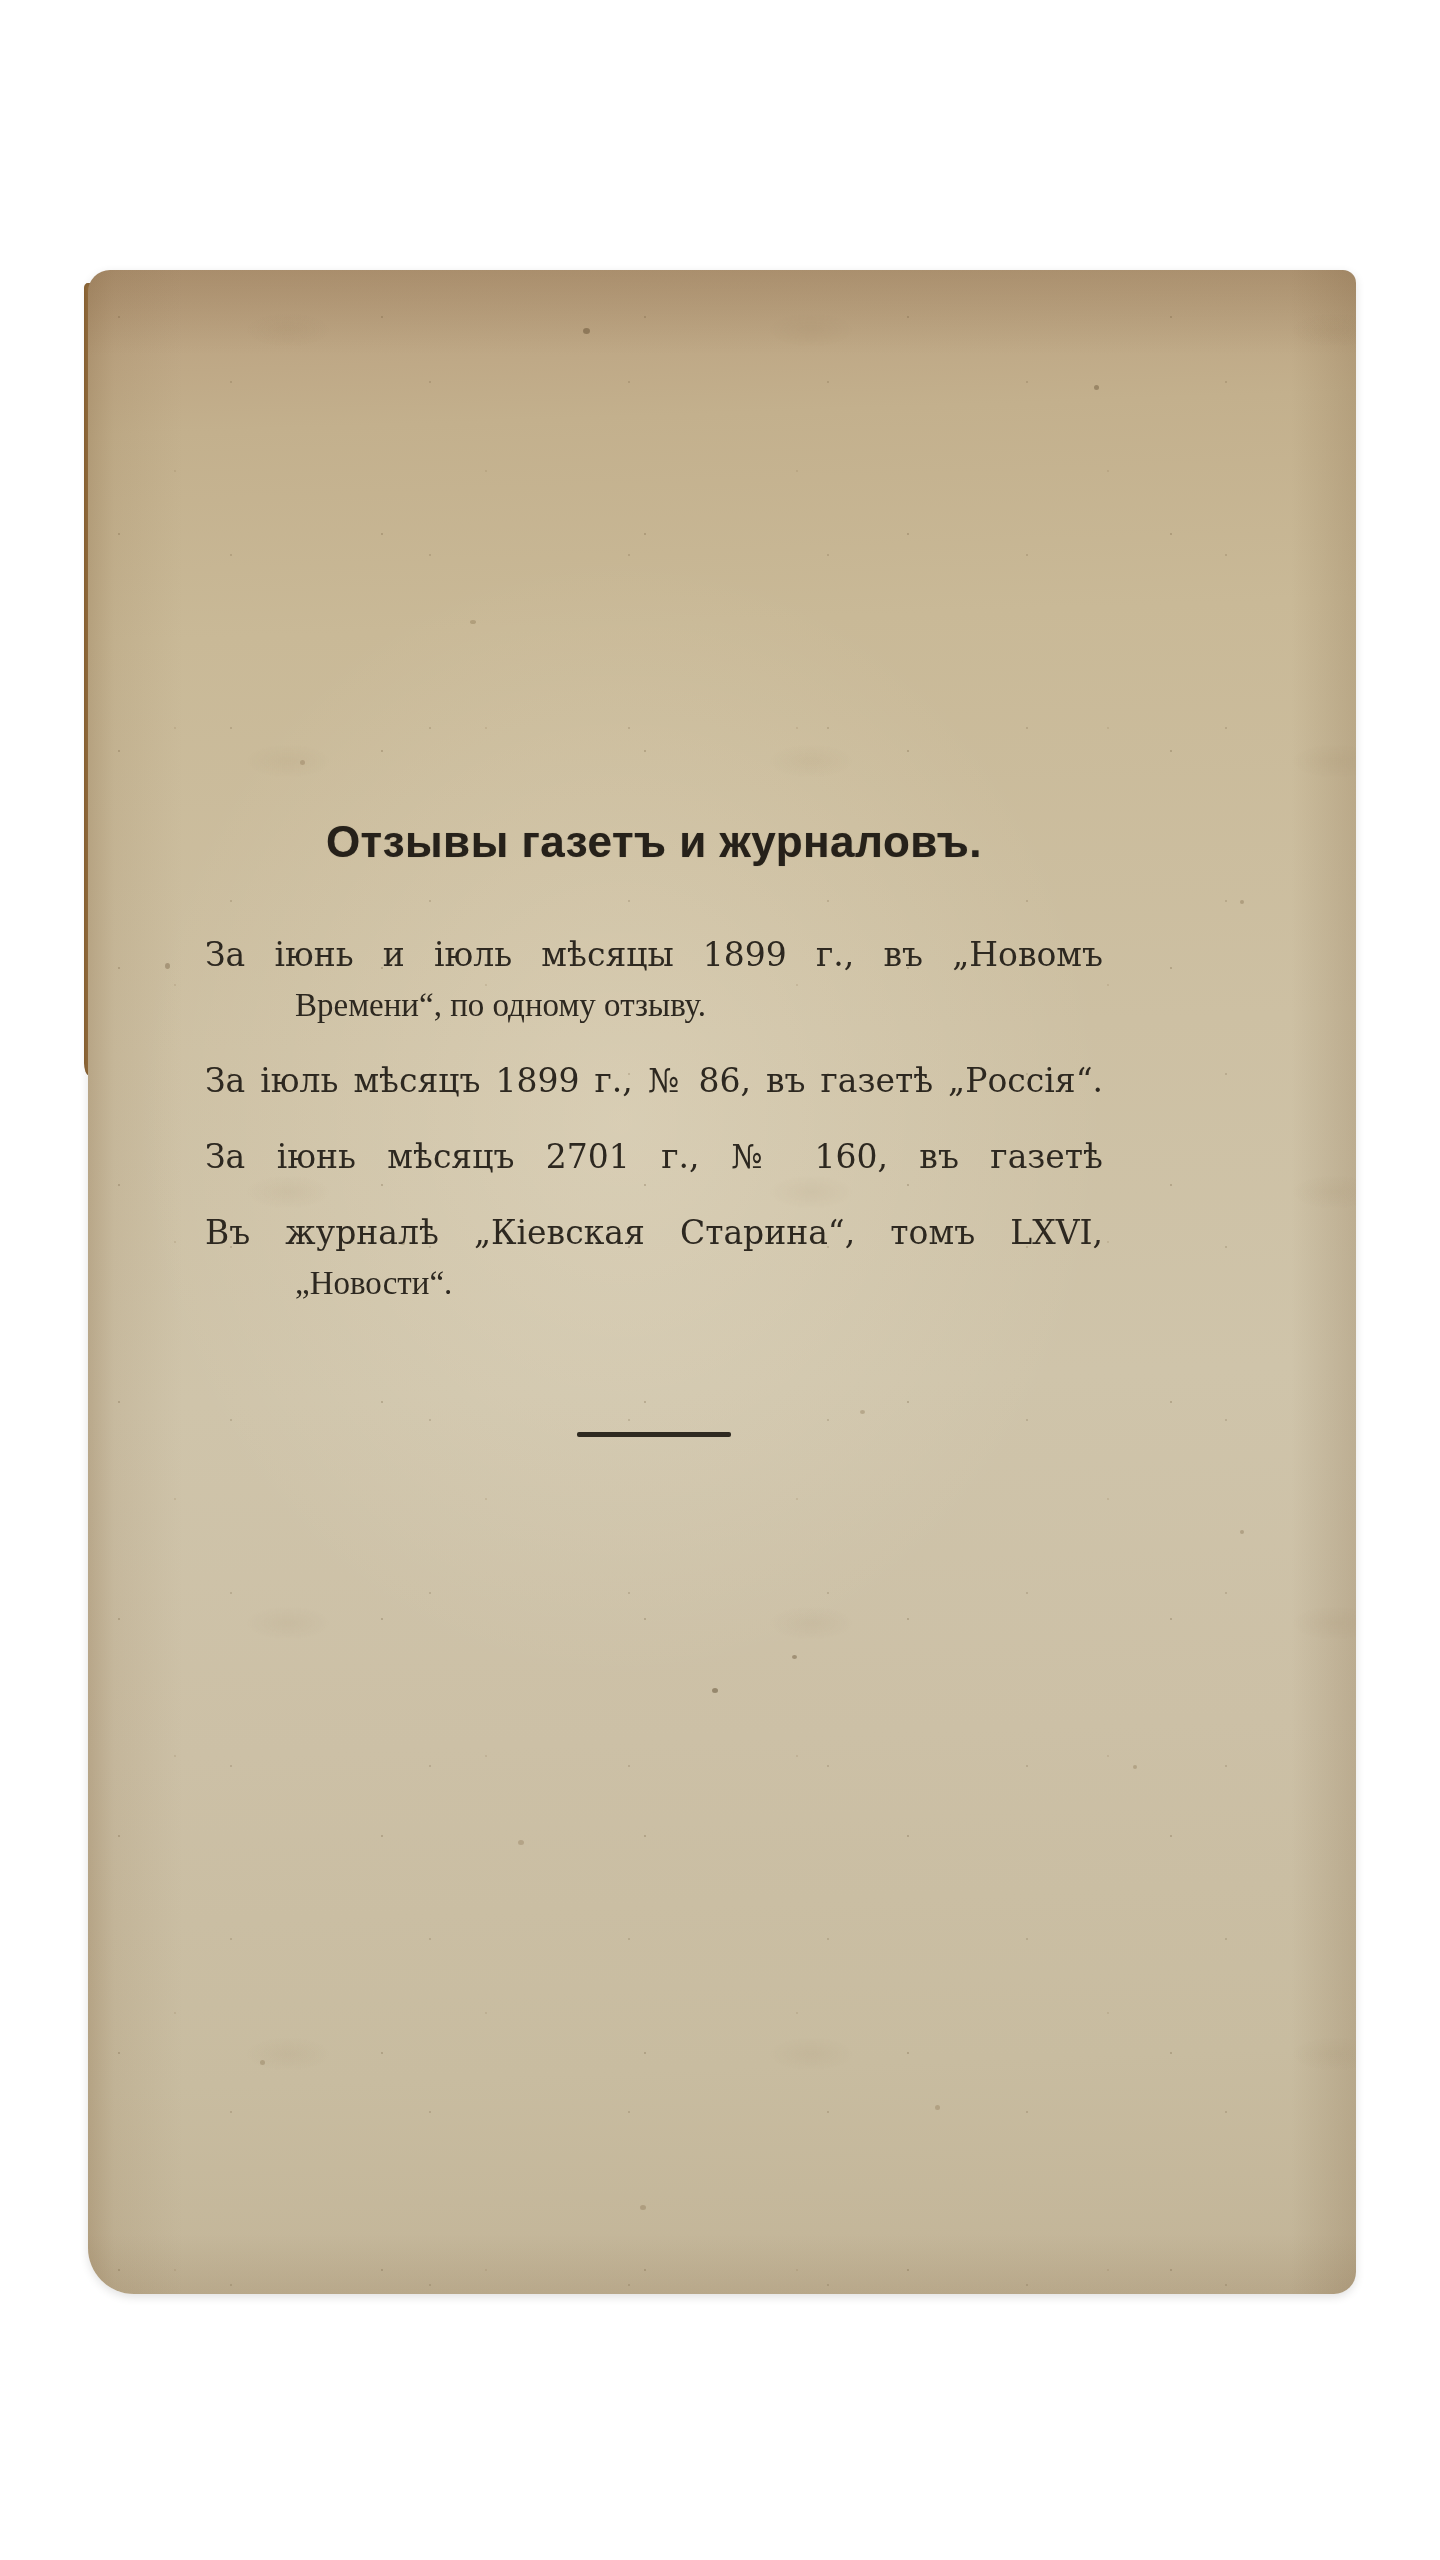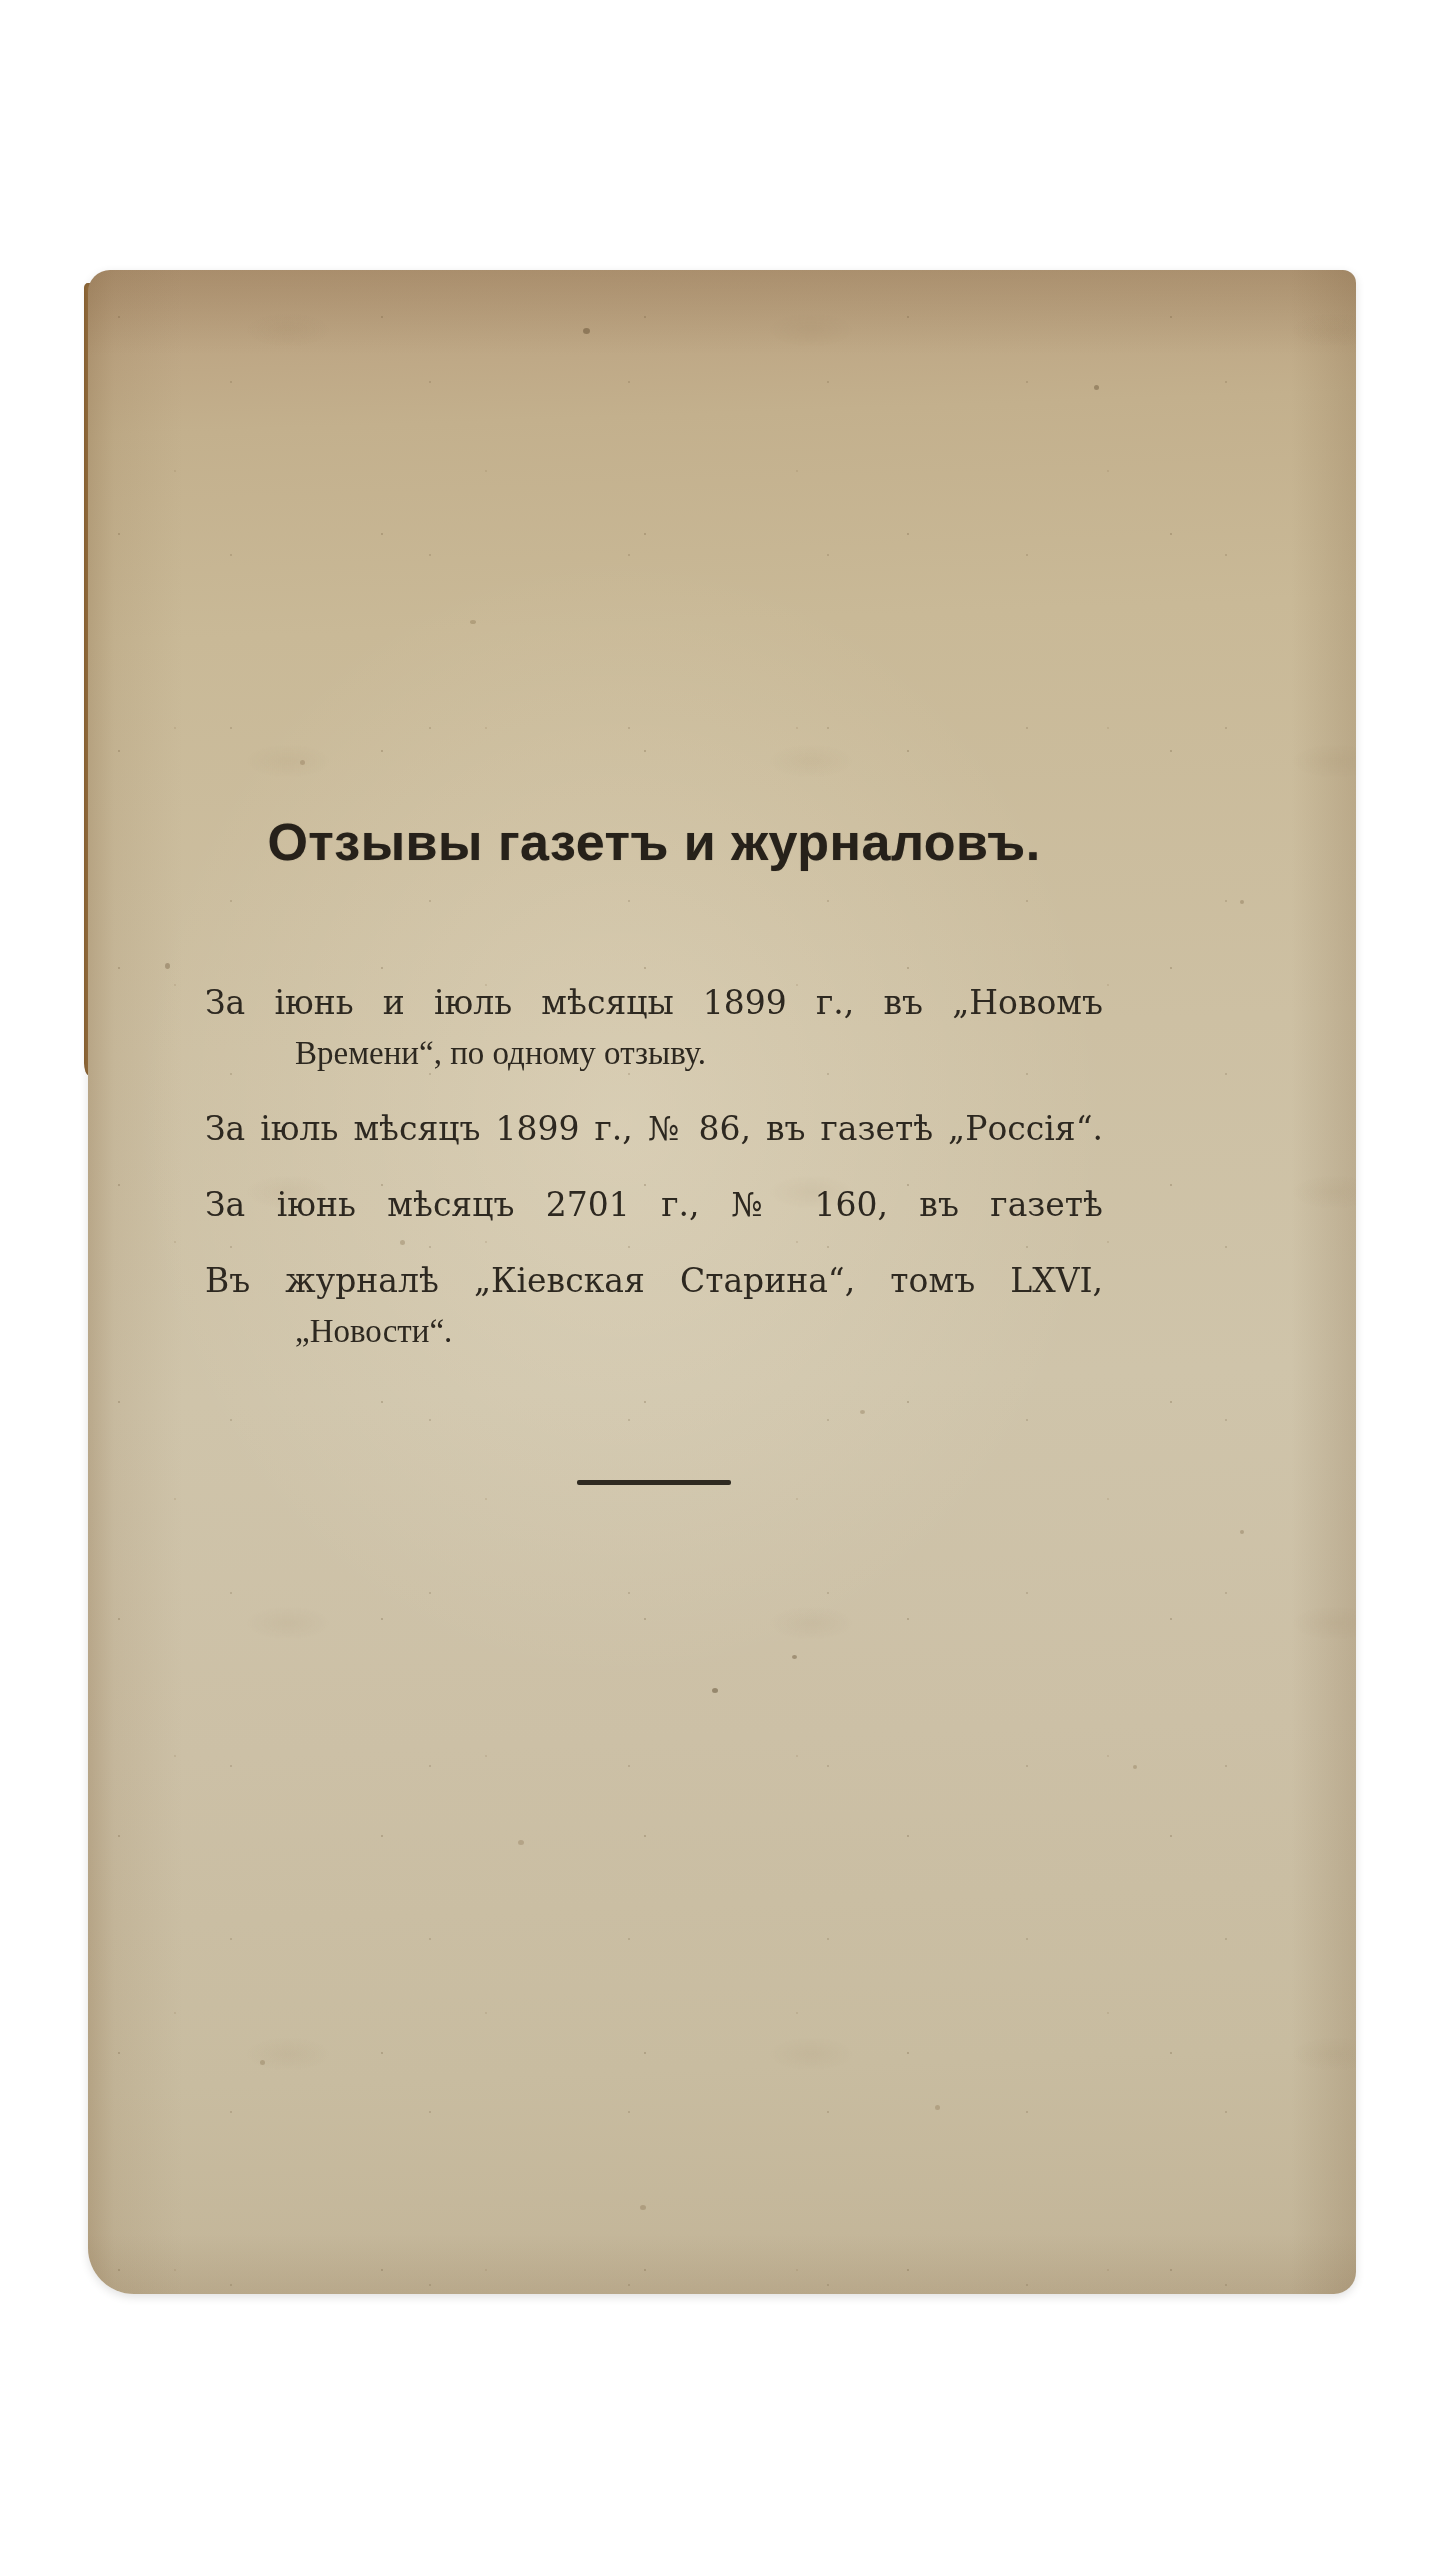--- a/index.html
+++ b/index.html
@@ -39,25 +39,25 @@
     box-shadow:inset -3px 0 4px rgba(60,40,15,0.35);
   }
   .speck{position:absolute;border-radius:50%;pointer-events:none;}
   
   .textblock{
     position:absolute;left:205px;top:818px;width:898px;
     color:#2d2820;
   }
   .heading{
     margin:0;font-family:"Liberation Sans","DejaVu Sans",sans-serif;
-    font-weight:bold;font-size:52px;line-height:48px;text-align:center;
+    font-weight:bold;font-size:44px;line-height:48px;text-align:center;
     letter-spacing:0.5px;color:#26211a;
     text-shadow:0 0 1px rgba(38,33,26,0.35);
   }
-  .lines{margin-top:112px;font-size:33px;line-height:50px;}
+  .lines{margin-top:64px;font-size:33px;line-height:50px;}
   .line{white-space:normal;}
   .j{text-align:justify;text-align-last:justify;}
   .ind{padding-left:90px;font-family:Liberation Serif, serif;}
   .pstart{margin-top:26px;}
   .divider{
     width:154px;height:5px;background:#2f2a21;border-radius:2px;
     margin:124px auto 0 auto;
   }
 </style>
 </head>

